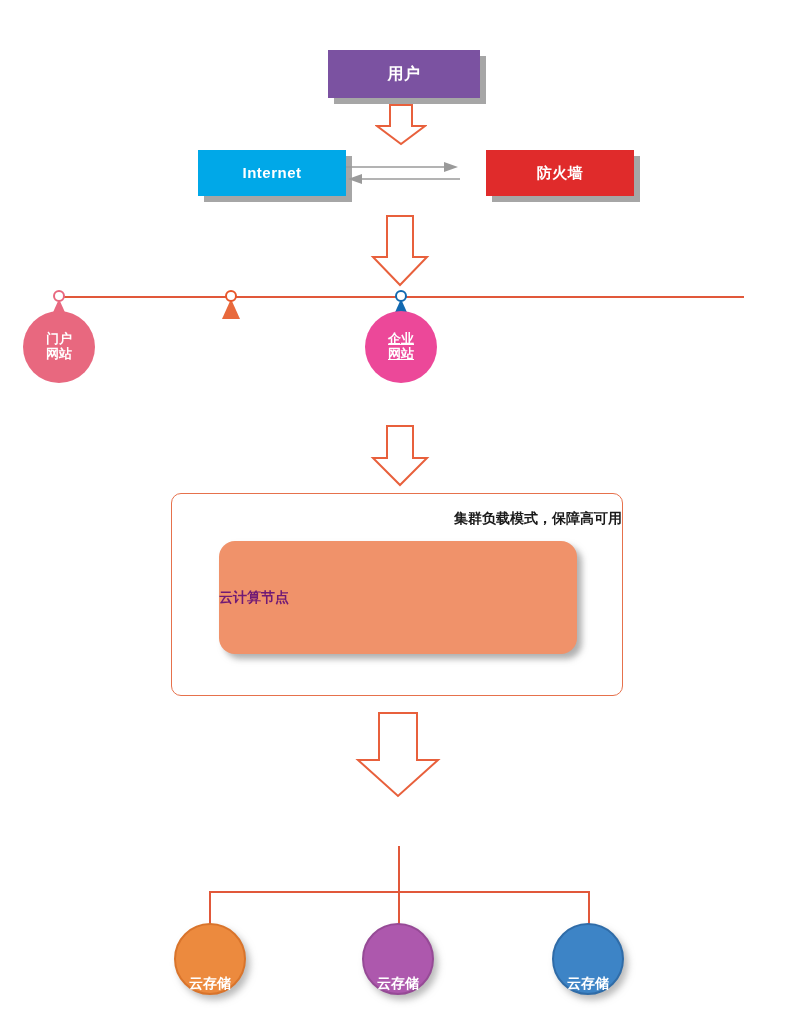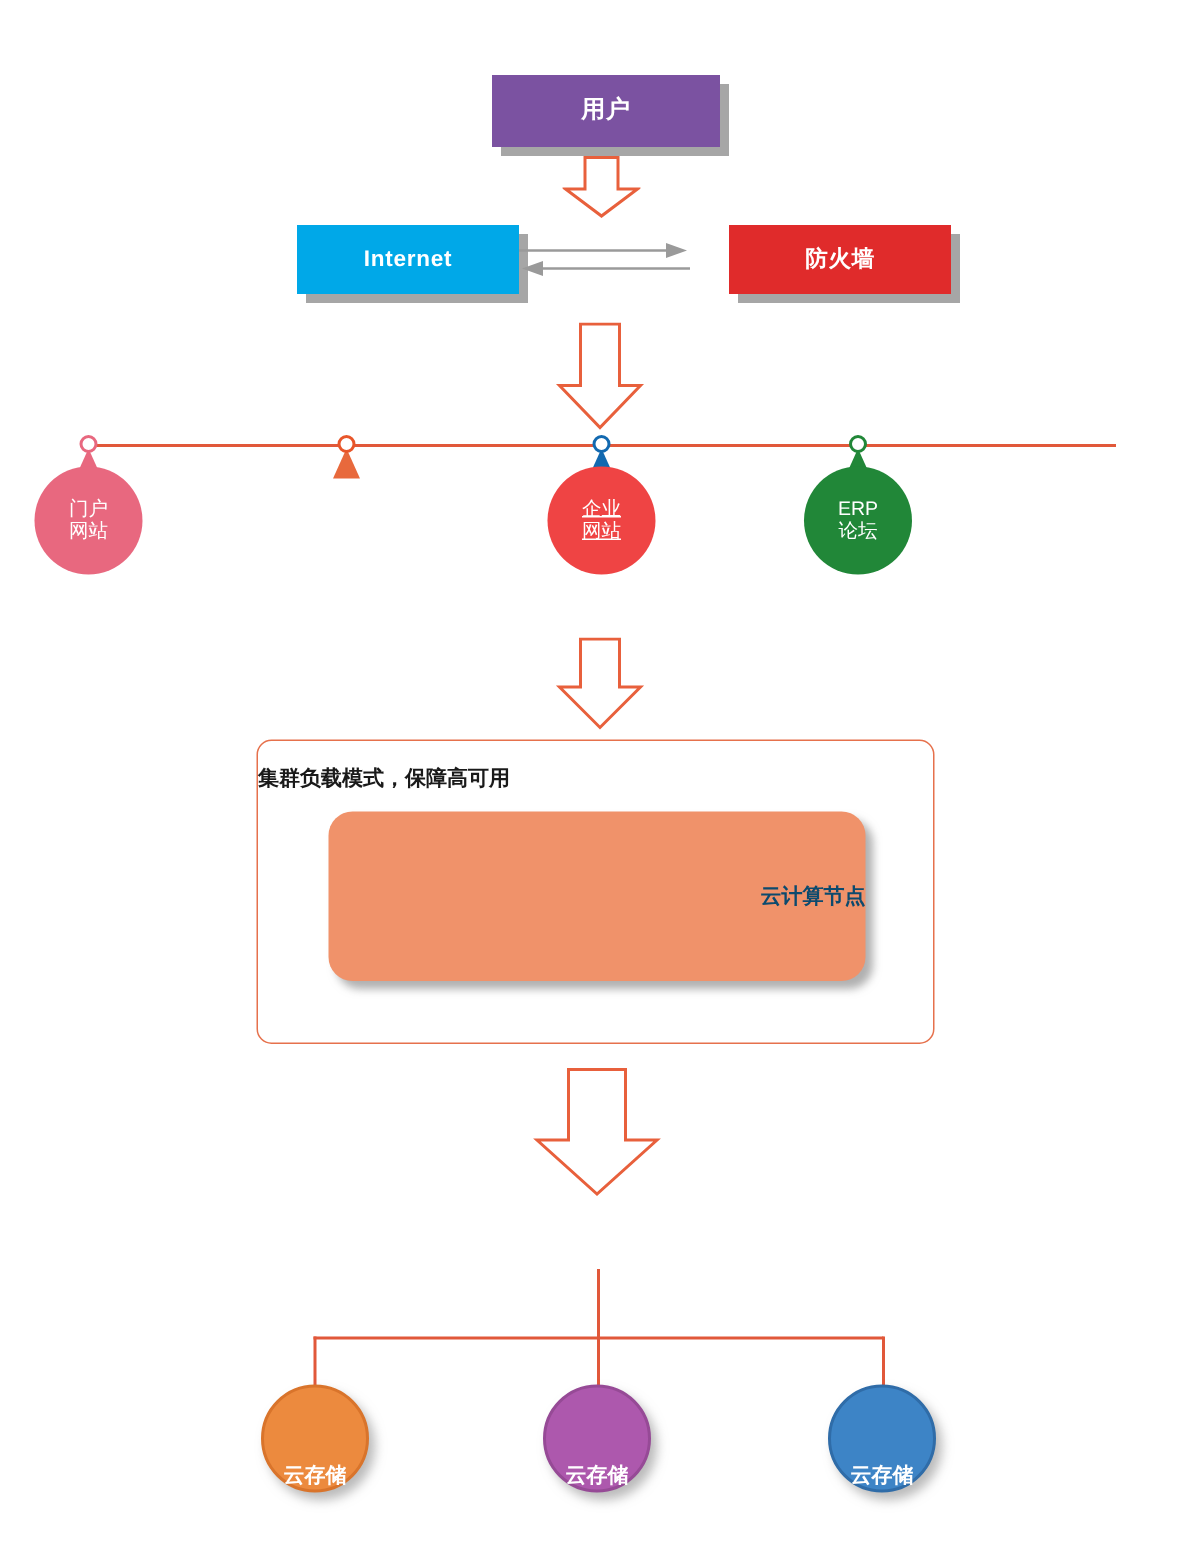--- a/index.html
+++ b/index.html
@@ -42,21 +42,21 @@
   }
   .pin .pin-circle {
     position: absolute;
     left: 0;
     top: 14px;
     border-radius: 50%;
     display: flex;
     align-items: center;
     justify-content: center;
     color: #ffffff;
-    font-weight: normal;
+    font-weight: bold;
     font-size: 13px;
     line-height: 1.15;
     text-align: center;
     z-index: 2;
   }
   .pin .pin-tail {
     position: absolute;
     top: 2px;
     width: 0;
     height: 0;
@@ -95,34 +95,34 @@
   .cluster-box {
     position: absolute;
     box-sizing: border-box;
     border: 1px solid #e6714c;
     border-radius: 10px;
     background: #ffffff;
   }
   .cluster-title {
     position: absolute;
     width: 100%;
-    text-align: left;
+    text-align: right;
     color: #1a1a1a;
     font-weight: bold;
     font-size: 14px;
   }
   .cluster-inner {
     position: absolute;
     box-sizing: border-box;
     border-radius: 16px;
     background: #f0926a;
     display: flex;
     align-items: center;
-    justify-content: flex-end;
-    color: #0c4a6e;
+    justify-content: flex-start;
+    color: #701a75;
     font-weight: bold;
     font-size: 14px;
     box-shadow: 5px 5px 6px 0 rgba(150,150,150,0.75);
   }
 
   
   .storage-circle {
     position: absolute;
     box-sizing: border-box;
     border-radius: 50%;
@@ -196,38 +196,28 @@
   </div>
 
   <div class="pin" style="left:195px; top:297px; width:72px; height:88px;">
     <div class="pin-ring" style="left:30px; border-color:#e8562a;"></div>
     <div class="pin-tail" style="left:27px; border-bottom:20px solid #e8693c;"></div>
   </div>
 
   <div class="pin" style="left:365px; top:297px; width:72px; height:88px;">
     <div class="pin-ring" style="left:30px; border-color:#1269b0;"></div>
     <div class="pin-tail" style="left:27px; border-bottom:20px solid #1269b0;"></div>
-    <div class="pin-circle" style="width:72px; height:72px; background:#ef4444;">
+    <div class="pin-circle" style="width:72px; height:72px; background:#ec4899;">
       <span class="pin-label-underline">
         <span>企业</span><br>
         <span>网站</span>
       </span>
     </div>
   </div>
 
-  <div class="pin" style="left:536px; top:297px; width:72px; height:88px;">
-    <div class="pin-ring" style="left:30px; border-color:#218738;"></div>
-    <div class="pin-tail" style="left:27px; border-bottom:20px solid #218738;"></div>
-    <div class="pin-circle" style="width:72px; height:72px; background:#218738;">
-      <span>
-        <span>ERP</span><br>
-        <span>论坛</span>
-      </span>
-    </div>
-  </div>
 
 
   <svg class="block-arrow" style="left:370px; top:425px;" width="60" height="62" viewBox="0 0 60 62">
     <polygon points="17,1 43,1 43,33 57,33 30,60 3,33 17,33" fill="none" stroke="#e8603c" stroke-width="2"></polygon>
   </svg>
 
   <div class="cluster-box" style="left:171px; top:493px; width:452px; height:203px;">
     <div class="cluster-title" style="left:0; top:16px;">集群负载模式，保障高可用</div>
     <div class="cluster-inner" style="left:47px; top:47px; width:358px; height:113px;">
       <span>云计算节点</span>

